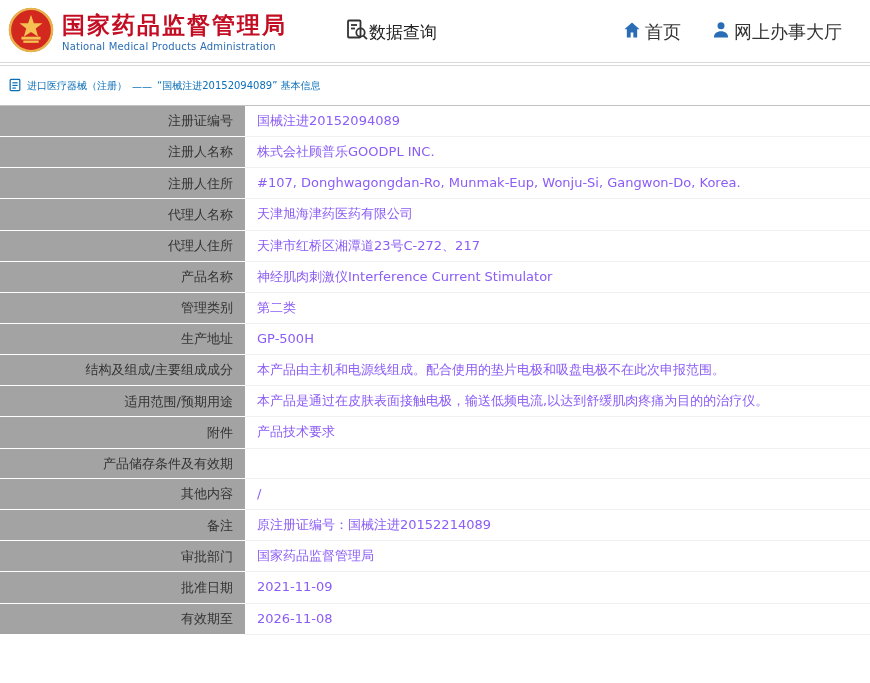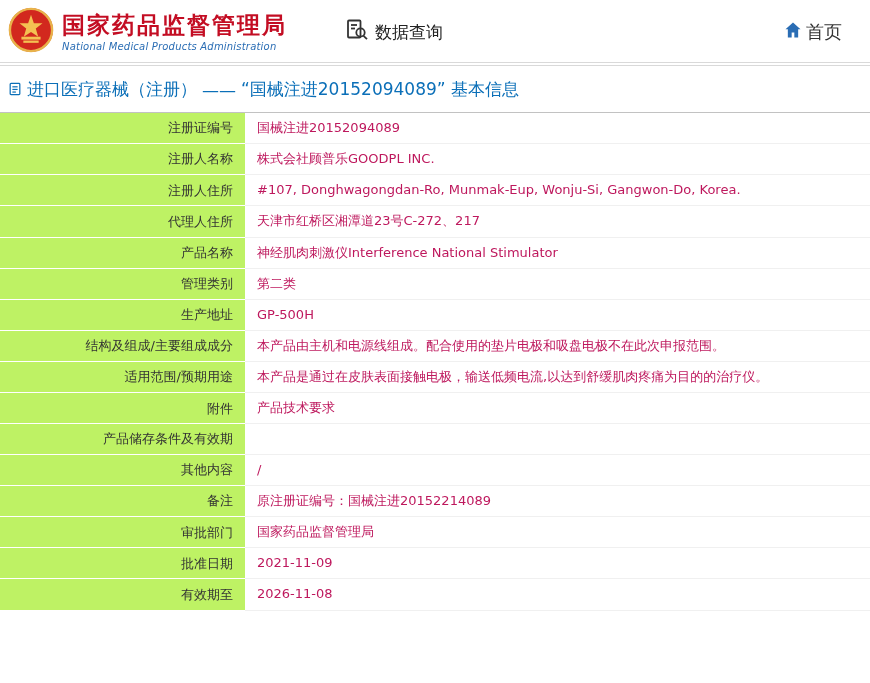--- a/index.html
+++ b/index.html
@@ -7,37 +7,37 @@
   body {
     width:870px; height:683px; background:#fff;
     font-family:"DejaVu Sans","Liberation Sans",sans-serif;
     color:#333; overflow:hidden;
   }
   
   .header { display:flex; align-items:center; height:62px; padding:4px 10px 2px 8px; }
   .emblem { flex:0 0 auto; }
   .title-block { margin-left:8px; }
   .title-cn { color:#c30d23; font-size:23px; font-weight:bold; letter-spacing:2px; line-height:1.2; }
-  .title-en { color:#2a6db4; font-size:10px; margin-top:2px; letter-spacing:.2px;font-style:italic; }
-  .query { display:flex; align-items:center; gap:6px; margin-left:58px; font-size:17px; color:#222; }
+  .title-en { color:#2a6db4; font-size:10px; margin-top:2px; letter-spacing:.2px; }
+  .query { display:flex; align-items:center; margin-left:58px; font-size:17px; color:#222; }
   .nav { margin-left:auto; display:flex; gap:30px; padding-right:18px; }
   .nav-item { display:flex; flex-direction:row; align-items:flex-start; gap:3px; font-size:18px; color:#333; cursor:pointer; }
   .header-sep { height:4px; border-top:1px solid #d9d9d9; border-bottom:1px solid #d9d9d9; }
   
-  .breadcrumb { display:flex; align-items:center; gap:5px; padding:12px 10px 11px 8px; font-size:17px; color:#0b6fb8; }
+  .breadcrumb { display:flex; align-items:center; gap:5px; padding:12px 10px 11px 8px; font-size:10px; color:#0b6fb8; }
   .breadcrumb a { color:#0b6fb8; text-decoration:none; }
   
   table.info { width:870px; border-collapse:collapse; font-size:13px; border-top:1px solid #c2c2c2; border-bottom:1px solid #c2c2c2; }
   td.label-cell {
-    background:#bef264; width:245px; text-align:right;
+    background:#a3a3a3; width:245px; text-align:right;
     padding:5px 12px 5px 6px; color:#333;
     border-bottom:1px solid #ffffff; vertical-align:middle; line-height:1.5;
   }
   td.value-cell {
-    padding:5px 12px; color:#be185d; border-bottom:1px solid #f0f0f0;
+    padding:5px 12px; color:#8b5cf6; border-bottom:1px solid #f0f0f0;
     vertical-align:middle; line-height:1.55;
   }
 </style>
 </head>
 <body>
 
 <div class="header">
   <span class="emblem">
     <svg width="46" height="46" viewBox="0 0 48 48">
       <circle cx="24" cy="24" r="23" fill="#d2281e"></circle>
@@ -65,20 +65,29 @@
   </div>
   <div class="nav">
     <div class="nav-item">
       <span>
         <svg width="20" height="20" viewBox="0 0 24 24" fill="#2a6db4">
           <path d="M12 3l9 8.2h-2.8V21h-4.6v-6h-3.2v6H5.8v-9.8H3z"></path>
         </svg>
       </span>
       <span>首页</span>
     </div>
+    <div class="nav-item">
+      <span>
+        <svg width="20" height="20" viewBox="0 0 24 24" fill="#2a6db4">
+          <circle cx="12" cy="7" r="4.2"></circle>
+          <path d="M3.5 21c0-5 3.8-7.5 8.5-7.5s8.5 2.5 8.5 7.5z"></path>
+        </svg>
+      </span>
+      <span>网上办事大厅</span>
+    </div>
   </div>
 </div>
 <div class="header-sep"></div>
 
 <div class="breadcrumb">
   <span>
     <svg width="14" height="14" viewBox="0 0 16 16" fill="none" stroke="#0b6fb8" stroke-width="1.4">
       <rect x="2.5" y="1.5" width="11" height="13" rx="1"></rect>
       <line x1="5" y1="5.5" x2="11" y2="5.5"></line>
       <line x1="5" y1="8.5" x2="11" y2="8.5"></line>
@@ -98,26 +107,30 @@
       </tr>
       <tr>
         <td class="label-cell">注册人名称</td>
         <td class="value-cell">株式会社顾普乐GOODPL INC.</td>
       </tr>
       <tr>
         <td class="label-cell">注册人住所</td>
         <td class="value-cell">#107, Donghwagongdan-Ro, Munmak-Eup, Wonju-Si, Gangwon-Do, Korea.</td>
       </tr>
       <tr>
+        <td class="label-cell">代理人名称</td>
+        <td class="value-cell">天津旭海津药医药有限公司</td>
+      </tr>
+      <tr>
         <td class="label-cell">代理人住所</td>
         <td class="value-cell">天津市红桥区湘潭道23号C-272、217</td>
       </tr>
       <tr>
         <td class="label-cell">产品名称</td>
-        <td class="value-cell">神经肌肉刺激仪Interference National Stimulator</td>
+        <td class="value-cell">神经肌肉刺激仪Interference Current Stimulator</td>
       </tr>
       <tr>
         <td class="label-cell">管理类别</td>
         <td class="value-cell">第二类</td>
       </tr>
       <tr>
         <td class="label-cell">生产地址</td>
         <td class="value-cell">GP-500H</td>
       </tr>
       <tr>

